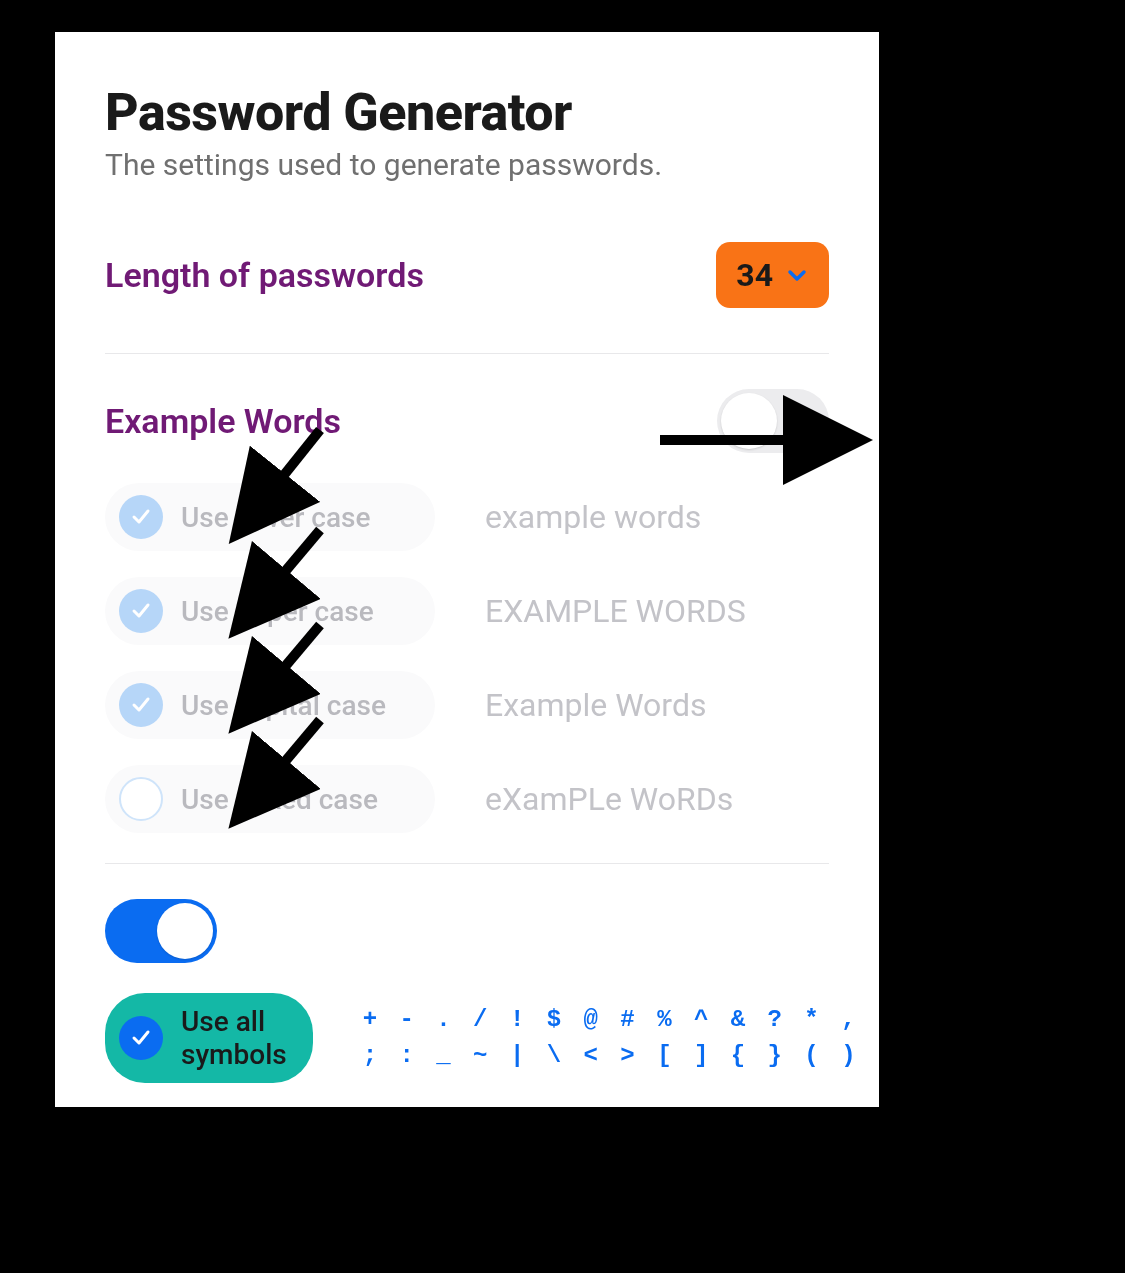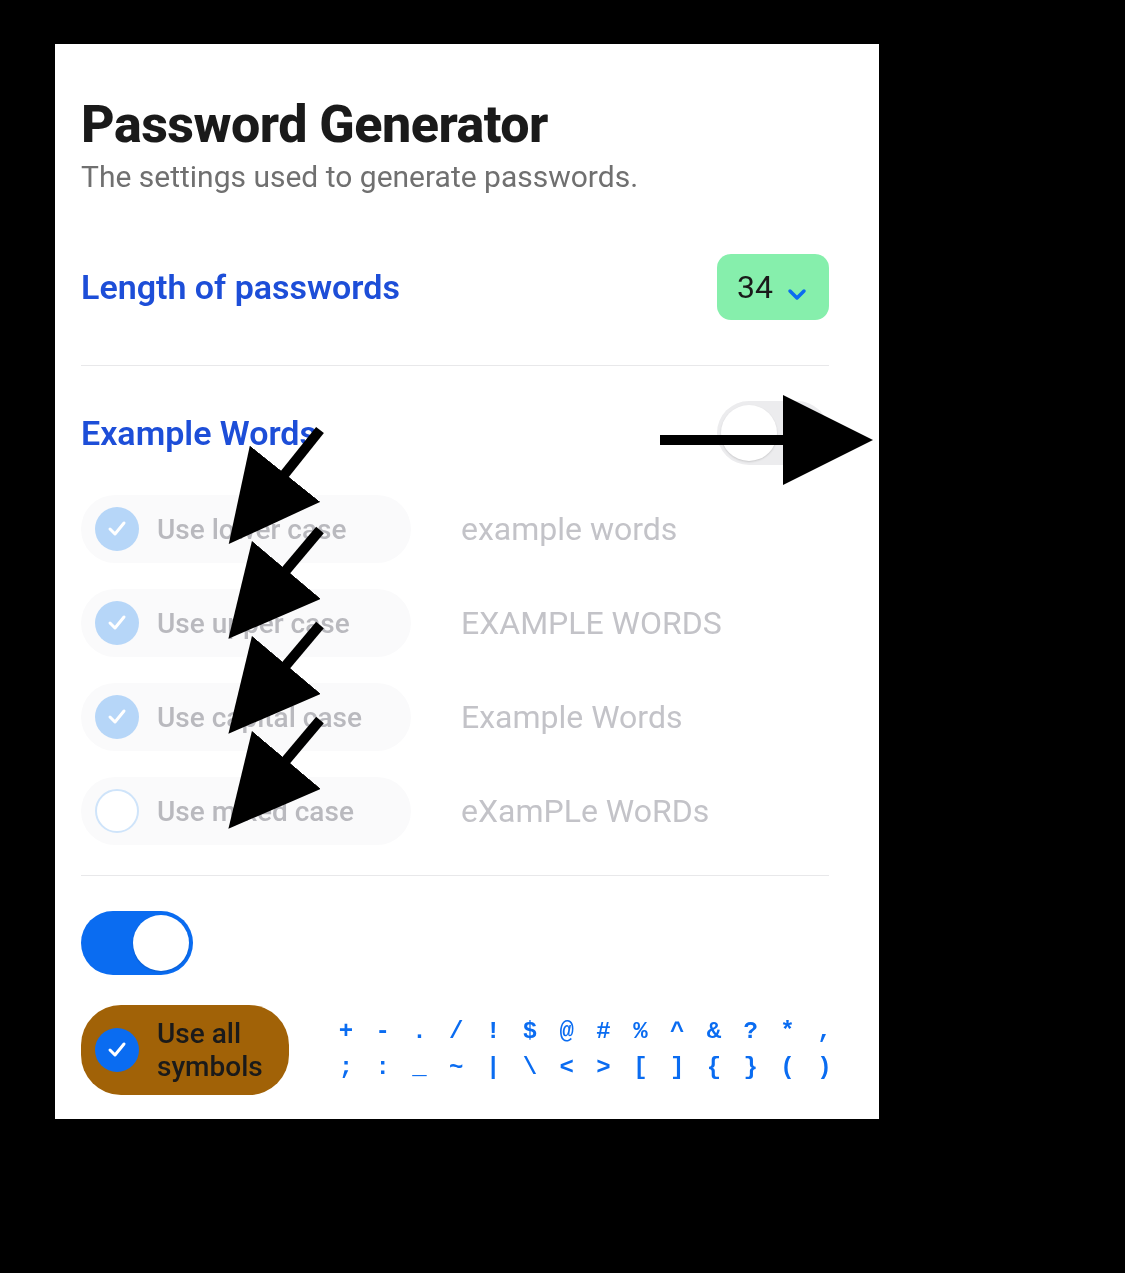--- a/index.html
+++ b/index.html
@@ -7,24 +7,24 @@
       background: #000;
       width: 1125px;
       height: 1273px;
       font-family: -apple-system, BlinkMacSystemFont, "Segoe UI", Roboto, Helvetica, Arial, sans-serif;
       position: relative;
     }
     .panel {
       background: #fff;
       position: absolute;
       left: 55px;
-      top: 44px;
+      top: 32px;
       width: 824px;
       height: 1075px;
-      padding: 50px 50px 0 26px;
+      padding: 50px 50px 0 50px;
     }
     .title {
       font-size: 52px;
       font-weight: 800;
       color: #1a1a1a;
       letter-spacing: -0.5px;
     }
     .subtitle {
       font-size: 30px;
       color: #707070;
@@ -34,32 +34,32 @@
 
     .row {
       display: flex;
       align-items: center;
       justify-content: space-between;
       margin-top: 60px;
     }
     .row-label {
       font-size: 34px;
       font-weight: 600;
-      color: #1d4ed8;
+      color: #701a75;
     }
 
     .length-picker {
-      background: #86efac;
+      background: #f97316;
       border-radius: 14px;
       padding: 14px 20px;
       display: flex;
-      align-items: flex-end;
+      align-items: center;
       gap: 12px;
       font-size: 32px;
-      font-weight: 400;
+      font-weight: 700;
       color: #1a1a1a;
     }
     .length-picker svg { display:block; }
 
     .divider {
       border: none;
       border-top: 1px solid #e8e8ea;
       margin-top: 45px;
     }
 
@@ -97,21 +97,21 @@
       align-items: center;
       gap: 18px;
       border-radius: 40px;
       padding: 12px 26px 12px 14px;
       width: 330px;
     }
     .chip.disabled {
       background: #fafafb;
     }
     .chip.enabled {
-      background: #a16207;
+      background: #14b8a6;
     }
     .chip .check {
       width: 44px;
       height: 44px;
       border-radius: 50%;
       display: flex;
       align-items: center;
       justify-content: center;
       flex-shrink: 0;
     }

